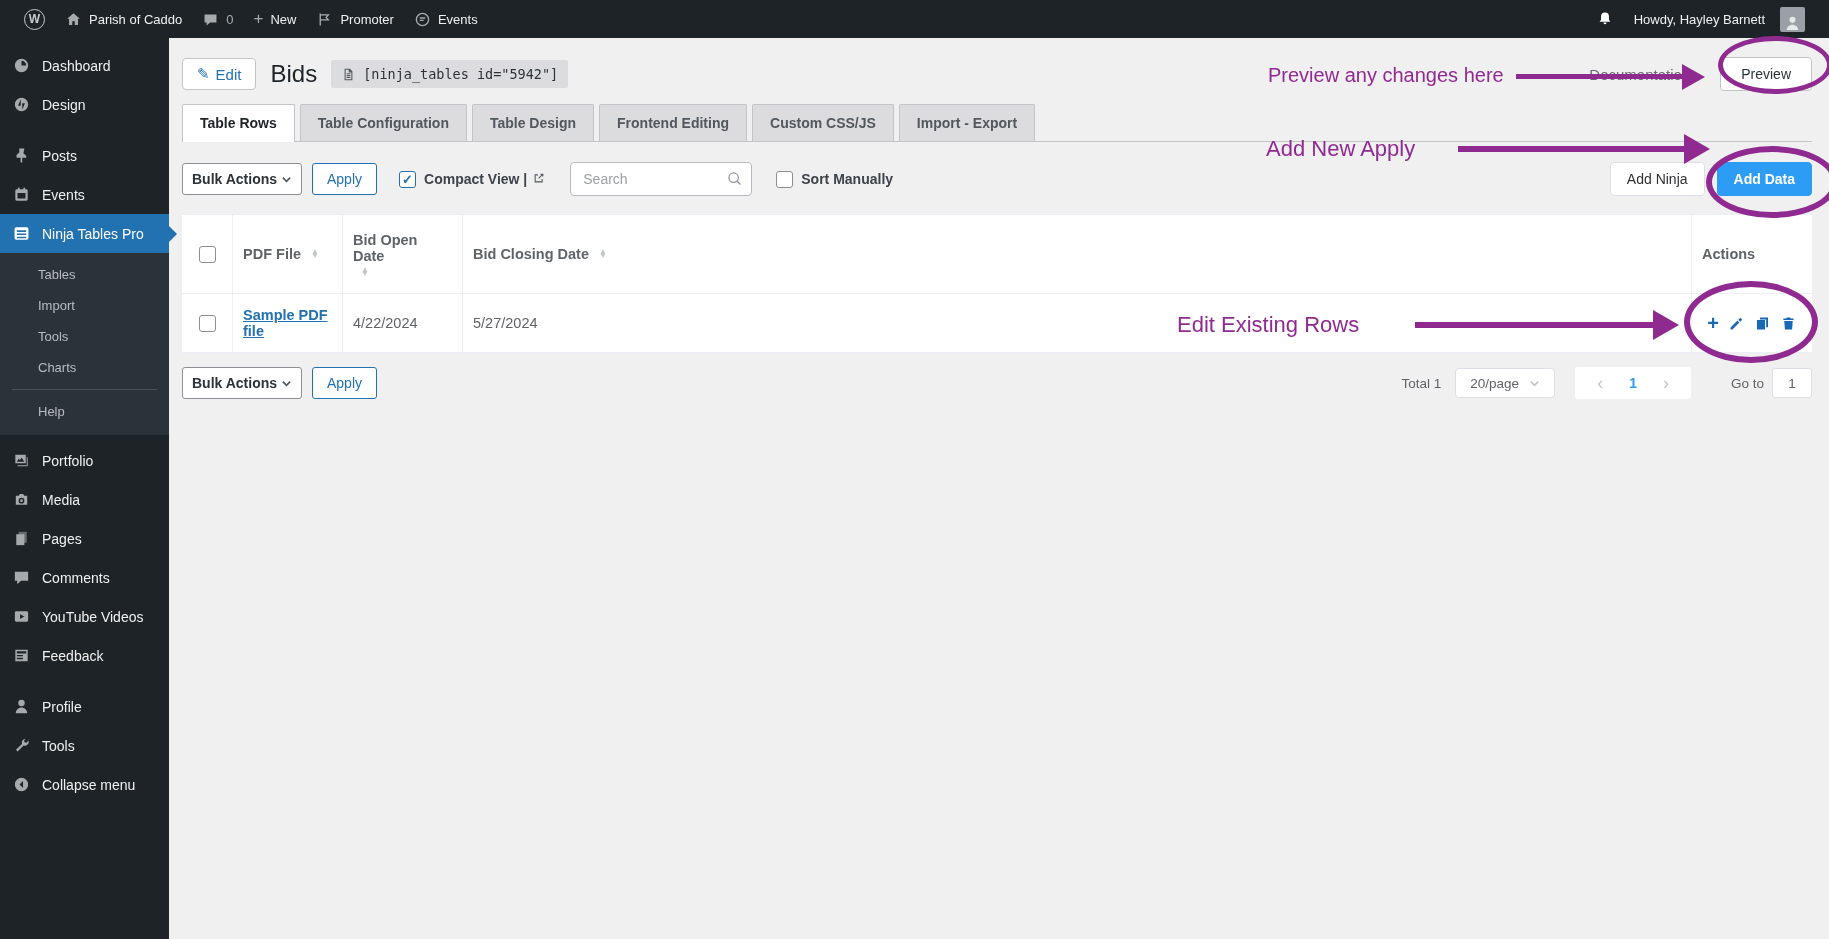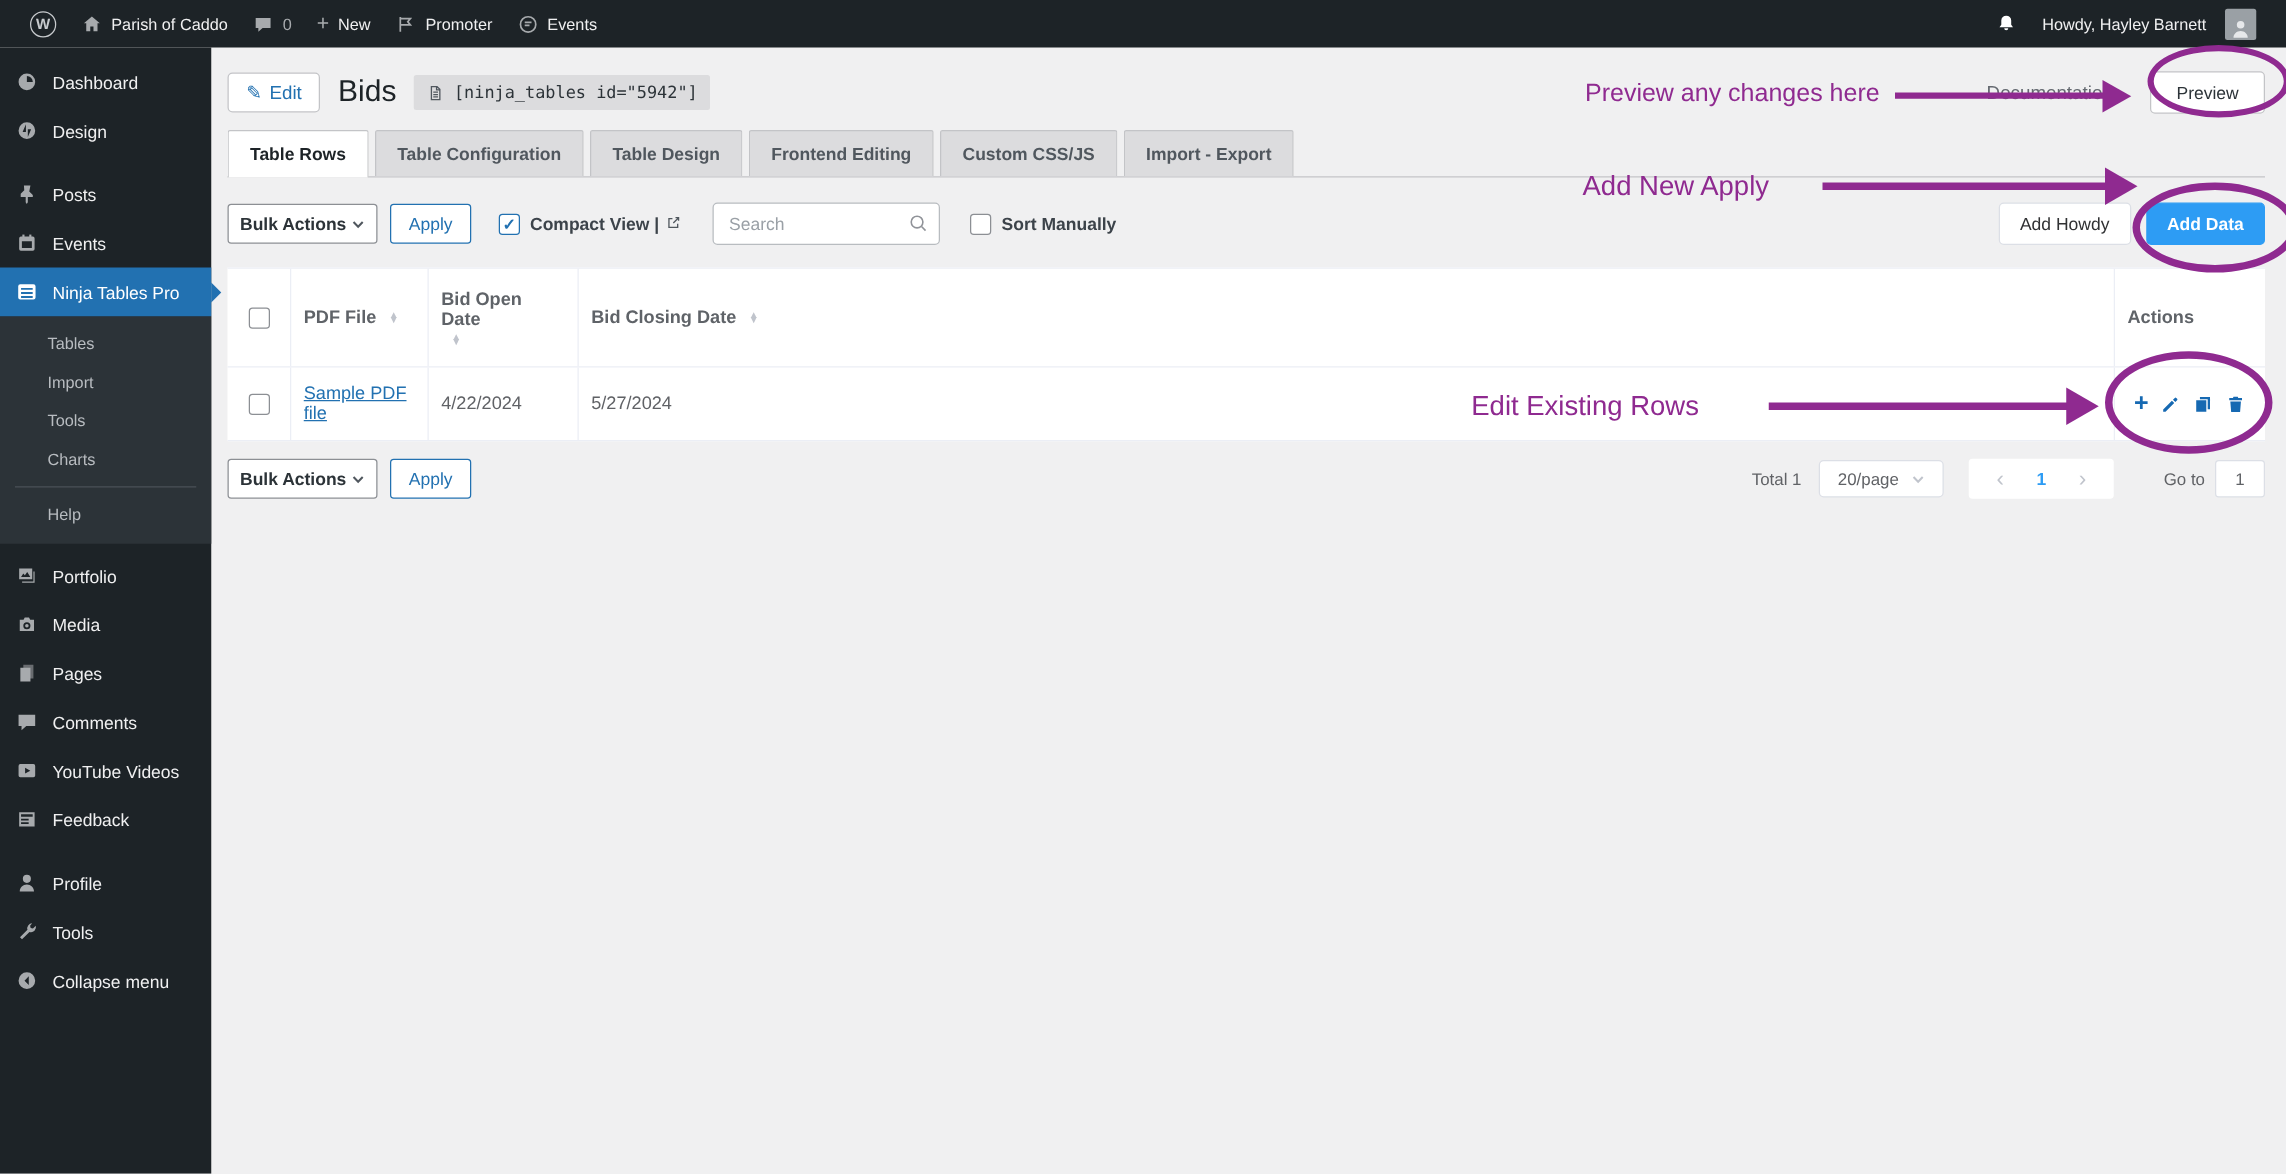--- a/index.html
+++ b/index.html
@@ -75,21 +75,21 @@
   .th, .td { border-right:1px solid #ebeef5; display:flex; align-items:center; padding:0 10px; }
   .th:last-child, .td:last-child { border-right:none; }
   .thead .th { min-height:78px; color:#5f6368; font-weight:700; font-size:14.5px; }
   .tbody .trow { border-bottom:1px solid #ebeef5; }
   .tbody .td { min-height:58px; font-size:14.5px; color:#606266; }
   .caret { display:inline-flex; flex-direction:column; line-height:0.5; margin-left:10px; }
   .caret span { font-size:8px; color:#c0c4cc; }
   .th-stack { flex-direction:column; align-items:flex-start; justify-content:center; gap:4px; }
   .th-stack .caret { margin-left:8px; }
   .cell-chk { justify-content:center; }
-  .pdf-link { color:#2271b1; text-decoration:underline; cursor:pointer; }
+  .pdf-link { color:#2271b1; text-decoration:underline; cursor:pointer;font-weight:bold; }
   .actions-cell { justify-content:center; gap:9px; }
   .actions-cell .act { color:#1669b2; cursor:pointer; display:inline-flex; align-items:center; }
   .actions-cell svg { width:17px; height:17px; fill:#1669b2; }
   .plus-glyph { font-size:20px; font-weight:700; line-height:1; }
 
   
   .bottombar { display:flex; align-items:center; margin-top:14px; }
   .bb-spacer { flex:1; }
   .total-label { color:#606266; font-size:13.5px; margin-right:14px; }
   .pp-select { width:100px; height:30px; border:1px solid #dcdfe6; border-radius:4px; background:#fff; display:flex; align-items:center; justify-content:center; gap:10px; color:#606266; font-size:13.5px; cursor:pointer; }
@@ -310,21 +310,21 @@
             <circle cx="9" cy="9" r="5.5"></circle>
             <path d="M13.2 13.2L17 17"></path>
           </svg>
       </span>
     </span>
     <span class="sort-group">
       <span class="chk"></span>
       <span class="chk-label">Sort Manually</span>
     </span>
     <span class="toolbar-spacer"></span>
-    <button class="add-col-btn">Add Howdy</button>
+    <button class="add-col-btn">Add Ninja</button>
     <button class="add-data-btn">Add Data</button>
   </div>
 
   <div class="ntable">
     <div class="thead">
       <div class="trow">
         <div class="th cell-chk">
           <span class="chk"></span>
         </div>
         <div class="th">

